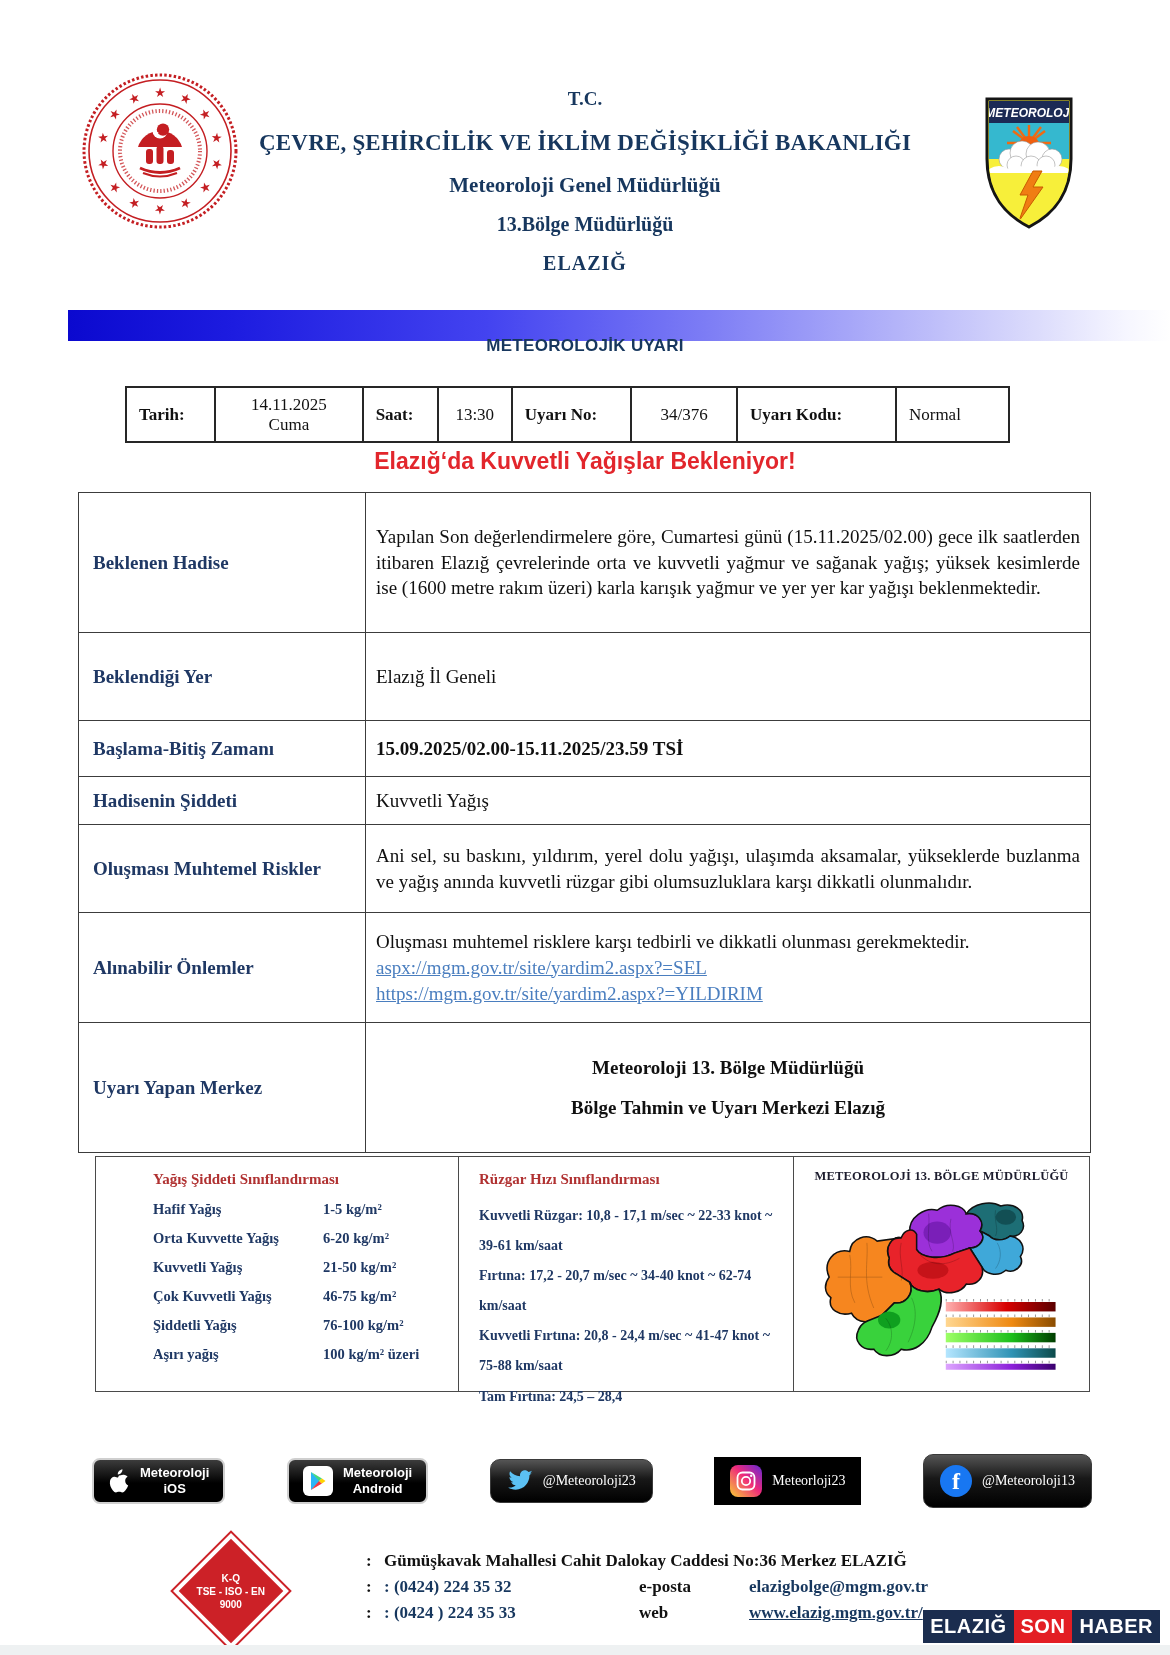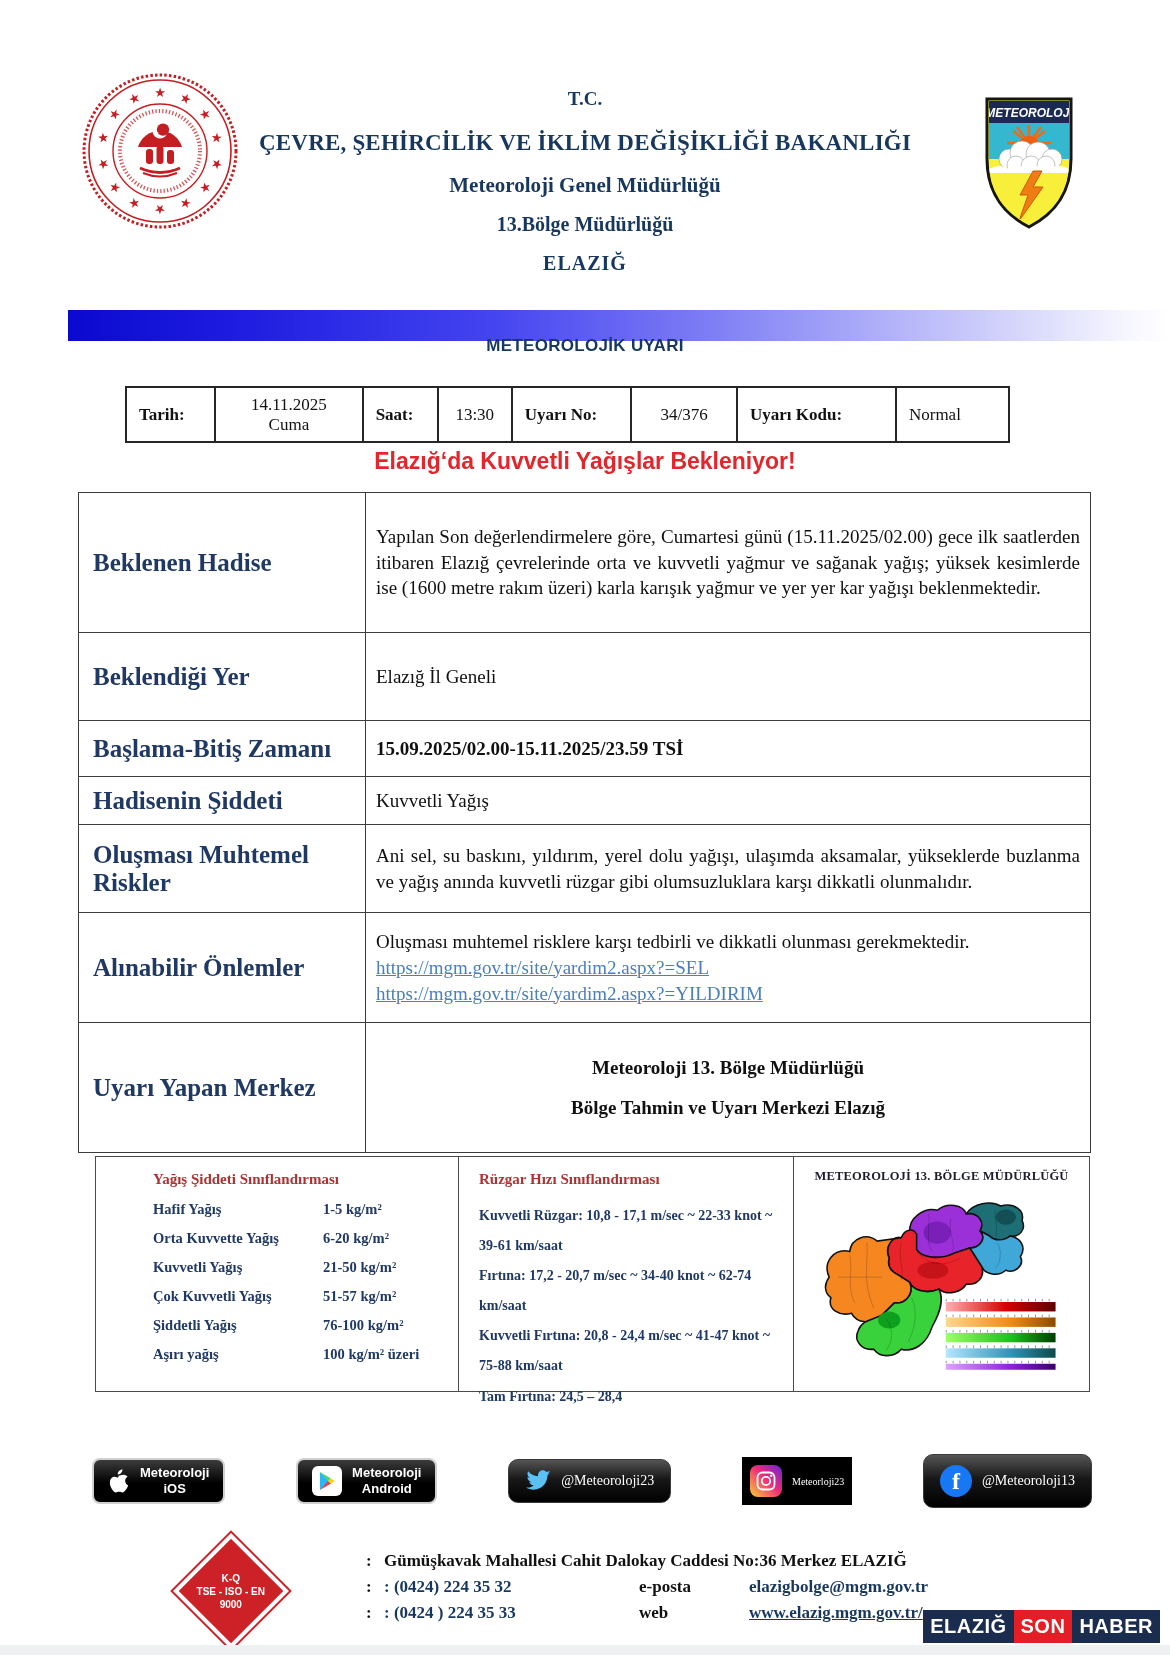--- a/index.html
+++ b/index.html
@@ -27,21 +27,21 @@
   .info-table td { border:2px solid #262626; height:55px; padding:2px 6px; font-size:17px; color:#111; text-align:center; vertical-align:middle; }
   .info-table td.lbl { font-weight:bold; text-align:left; padding-left:12px; }
   .info-table td.val-left { text-align:left; padding-left:12px; }
 
   .headline { position:absolute; top:448px; left:0; width:100%; text-align:center;
     font-family:"Liberation Sans", sans-serif; font-weight:bold; font-size:23px; color:#e2262c; }
 
   
   .main-table { position:absolute; left:78px; top:492px; width:1013px; border-collapse:collapse; table-layout:fixed; }
   .main-table td { border:1px solid #3c3c3c; vertical-align:middle; padding:6px 10px; font-size:19px; color:#101010; }
-  .main-table td.lbl { width:287px; font-weight:bold; color:#1f3864; padding-left:14px; font-size:25px; }
+  .main-table td.lbl { width:287px; font-weight:bold; color:#1f3864; padding-left:14px; font-size:19px; }
   .r-beklenen { height:140px; } .r-yer { height:88px;padding-left:46px; } .r-zaman { height:56px; }
   .r-siddet { height:48px; } .r-risk { height:88px; } .r-onlem { height:110px; } .r-merkez { height:130px; }
   .just { text-align:justify; line-height:1.35; }
   .bold { font-weight:bold; }
   .cell-top { vertical-align:top; }
   .link { display:block; color:#4a7ebf; text-decoration:underline; margin-top:4px; }
   .merkez-cell { text-align:center; font-weight:bold; }
   .merkez-cell .l2 { margin-top:18px; }
 
   
@@ -58,21 +58,21 @@
   .map-svg { display:block; width:100%; height:196px; }
 
   
   .social-row { position:absolute; left:92px; right:78px; top:1450px; height:62px; display:flex; justify-content:space-between; align-items:center; }
   .sbtn { display:flex; align-items:center; gap:10px; color:#fff; cursor:pointer; }
   .btn-store { background:linear-gradient(180deg,#3c3c3c,#000 55%); border:2px solid #cfcfcf; border-radius:8px; padding:5px 14px;
     font-family:"Liberation Sans", sans-serif; font-weight:bold; font-size:13px; }
   .btn-store .two-line { text-align:center; line-height:1.25; }
   .btn-glossy { background:linear-gradient(180deg,#555 0%,#181818 45%,#000 100%); border:1px solid #3a3a3a; border-radius:10px; padding:10px 16px;
     font-size:14px; }
-  .btn-flat { background:#000; padding:8px 8px; font-size:10px; }
+  .btn-flat { background:#000; padding:8px 16px; font-size:14px; }
   .icon-badge { display:inline-flex; align-items:center; justify-content:center; }
 
   
   .tse { position:absolute; left:188px; top:1548px; width:86px; height:86px; transform:rotate(45deg);
     background:#fff; border:2px solid #cc2127; padding:4px; }
   .tse-inner { width:100%; height:100%; background:#cc2127; display:flex; align-items:center; justify-content:center; }
   .tse-text { transform:rotate(-45deg); color:#fff; text-align:center; font-family:"Liberation Sans", sans-serif; font-weight:bold; font-size:10px; line-height:1.3; }
   .contact { position:absolute; left:360px; top:1548px; border-collapse:collapse; }
   .contact td { font-size:17px; font-weight:bold; padding:3px 6px; color:#111; vertical-align:top; }
   .contact td.colon { width:18px; }
@@ -250,21 +250,21 @@
       <td class="cell-top">Kuvvetli Yağış</td>
     </tr>
     <tr class="r-risk">
       <td class="lbl">Oluşması Muhtemel Riskler</td>
       <td class="just">Ani sel, su baskını, yıldırım, yerel dolu yağışı, ulaşımda aksamalar, yükseklerde buzlanma ve yağış anında kuvvetli rüzgar gibi olumsuzluklara karşı dikkatli olunmalıdır.</td>
     </tr>
     <tr class="r-onlem">
       <td class="lbl">Alınabilir Önlemler</td>
       <td class="cell-top">
         <span>Oluşması muhtemel risklere karşı tedbirli ve dikkatli olunması gerekmektedir.</span>
-        <a class="link" href="#">https://mgm.gov.tr/site/yardim2.aspx?=SEL</a>
+        <a class="link" href="#">aspx://mgm.gov.tr/site/yardim2.aspx?=SEL</a>
         <a class="link" href="#">https://mgm.gov.tr/site/yardim2.aspx?=YILDIRIM</a>
       </td>
     </tr>
     <tr class="r-merkez">
       <td class="lbl">Uyarı Yapan Merkez</td>
       <td class="merkez-cell">
         <div>Meteoroloji 13. Bölge Müdürlüğü</div>
         <div class="l2">Bölge Tahmin ve Uyarı Merkezi Elazığ</div>
       </td>
     </tr>
@@ -276,21 +276,21 @@
     <div class="class-col col-rain">
       <div class="class-title">Yağış Şiddeti  Sınıflandırması</div>
       <div class="rain-grid">
         <span>Hafif Yağış</span>
           <span>1-5 kg/m²</span>
         <span>Orta Kuvvette Yağış</span>
           <span>6-20 kg/m²</span>
         <span>Kuvvetli Yağış</span>
           <span>21-50 kg/m²</span>
         <span>Çok Kuvvetli Yağış</span>
-          <span>51-57 kg/m²</span>
+          <span>46-75 kg/m²</span>
         <span>Şiddetli Yağış</span>
           <span>76-100 kg/m²</span>
         <span>Aşırı yağış</span>
           <span>100 kg/m² üzeri</span>
       </div>
     </div>
 
     <div class="class-col col-wind">
       <div class="class-title">Rüzgar Hızı Sınıflandırması</div>
       <div class="wind-lines">

